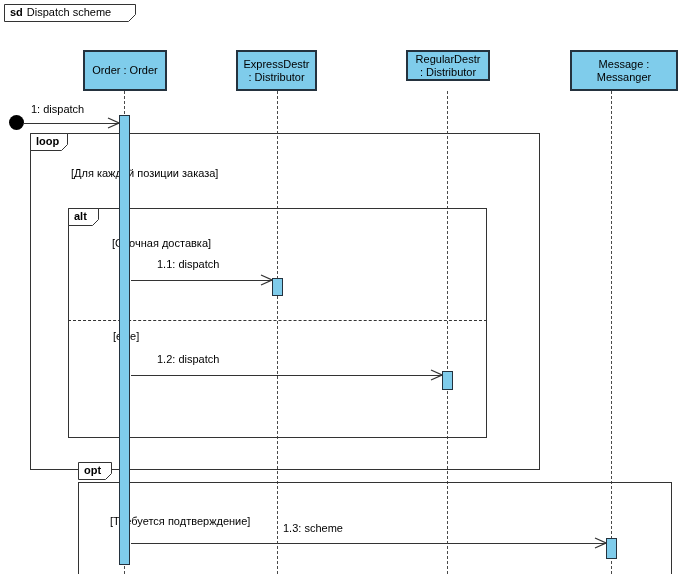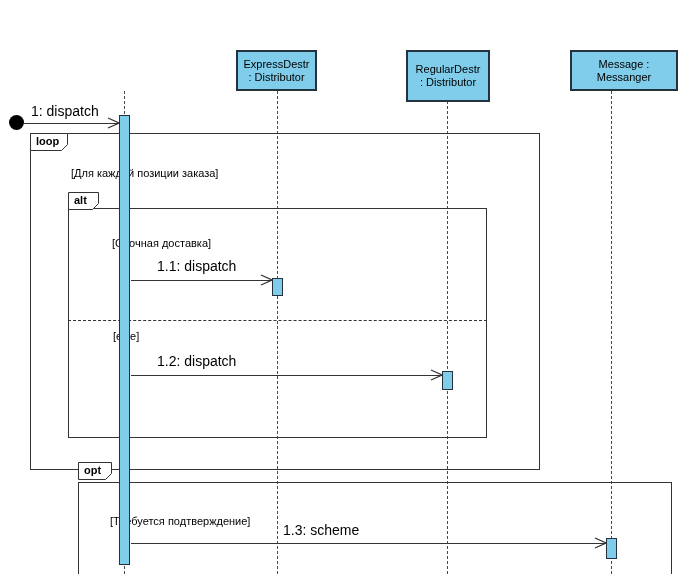--- a/index.html
+++ b/index.html
@@ -16,68 +16,77 @@
 
   .activation{position:absolute;background:#7FCCEB;border:1px solid #24323E;
               box-sizing:border-box;z-index:4;}
 
   .frag{position:absolute;border:1px solid #333;box-sizing:border-box;
         background:transparent;z-index:2;}
   .frag-open-bottom{border-bottom:none;}
   .separator{position:absolute;height:0;border-top:1px dashed #333;z-index:2;}
 
   .guard{position:absolute;font-size:11px;color:#000;white-space:nowrap;z-index:3;}
-  .msg-label{position:absolute;font-size:14px;color:#000;white-space:nowrap;z-index:3;}
+  .msg-label{position:absolute;font-size:11px;color:#000;white-space:nowrap;z-index:3;}
   .msg-line{position:absolute;height:0;border-top:1px solid #333;z-index:3;}
   .arrowhead{position:absolute;z-index:6;}
   .endpoint{position:absolute;width:15px;height:15px;border-radius:50%;
             background:#000;z-index:3;}
 
   .pent{position:absolute;z-index:6;}
   .pent svg{position:absolute;left:0;top:0;}
   .pent-text{position:absolute;left:6px;top:2px;font-size:11px;font-weight:bold;color:#000;}
   .frame-text{font-weight:normal;white-space:nowrap;}
   .frame-text b{margin-right:4px;}
 </style>
 </head>
 <body>
 
 <div class="canvas">
 
+  <div class="pent" style="left:4px;top:4px;width:132px;height:18px">
+    <svg width="132" height="18">
+      <path d="M0.5,0.5 L131.5,0.5 L131.5,10.5 L124.5,17.5 L0.5,17.5 Z" fill="#ffffff" stroke="#333" stroke-width="1"></path>
+    </svg>
+    <span class="pent-text frame-text"><b>sd</b><span>Dispatch scheme</span></span>
+  </div>
 
   <div class="lifeline" style="left:124px;top:91px;height:483px"></div>
   <div class="lifeline" style="left:277px;top:91px;height:483px"></div>
   <div class="lifeline" style="left:447px;top:91px;height:483px"></div>
   <div class="lifeline" style="left:611px;top:91px;height:483px"></div>
 
+  <div class="header" style="left:83px;top:50px;width:84px;height:41px">
+    <span class="header-label">Order : Order</span>
+  </div>
   <div class="header" style="left:236px;top:50px;width:81px;height:41px">
     <span class="header-label">ExpressDestr
 : Distributor</span>
   </div>
-  <div class="header" style="left:406px;top:50px;width:84px;height:52px">
+  <div class="header" style="left:406px;top:50px;width:84px;height:31px">
     <span class="header-label">RegularDestr
 : Distributor</span>
   </div>
   <div class="header" style="left:570px;top:50px;width:108px;height:41px">
     <span class="header-label">Message :
 Messanger</span>
   </div>
 
   <div class="frag" style="left:30px;top:133px;width:510px;height:337px"></div>
   <div class="frag" style="left:68px;top:208px;width:419px;height:230px"></div>
   <div class="separator" style="left:68px;top:320px;width:419px"></div>
   <div class="frag frag-open-bottom" style="left:78px;top:482px;width:594px;height:92px"></div>
 
   <div class="pent" style="left:30px;top:133px;width:38px;height:30px">
     <svg width="38" height="18">
       <path d="M0.5,0.5 L37.5,0.5 L37.5,11.5 L31.5,17.5 L0.5,17.5 Z" fill="#ffffff" stroke="#333" stroke-width="1"></path>
     </svg>
     <span class="pent-text">loop</span>
   </div>
-  <div class="pent" style="left:68px;top:192px;width:41px;height:18px">
+  <div class="pent" style="left:68px;top:208px;width:41px;height:18px">
     <svg width="31" height="18">
       <path d="M0.5,0.5 L30.5,0.5 L30.5,11.5 L24.5,17.5 L0.5,17.5 Z" fill="#ffffff" stroke="#333" stroke-width="1"></path>
     </svg>
     <span class="pent-text">alt</span>
   </div>
   <div class="pent" style="left:78px;top:462px;width:34px;height:24px">
     <svg width="34" height="18">
       <path d="M0.5,0.5 L33.5,0.5 L33.5,11.5 L27.5,17.5 L0.5,17.5 Z" fill="#ffffff" stroke="#333" stroke-width="1"></path>
     </svg>
     <span class="pent-text">opt</span>

